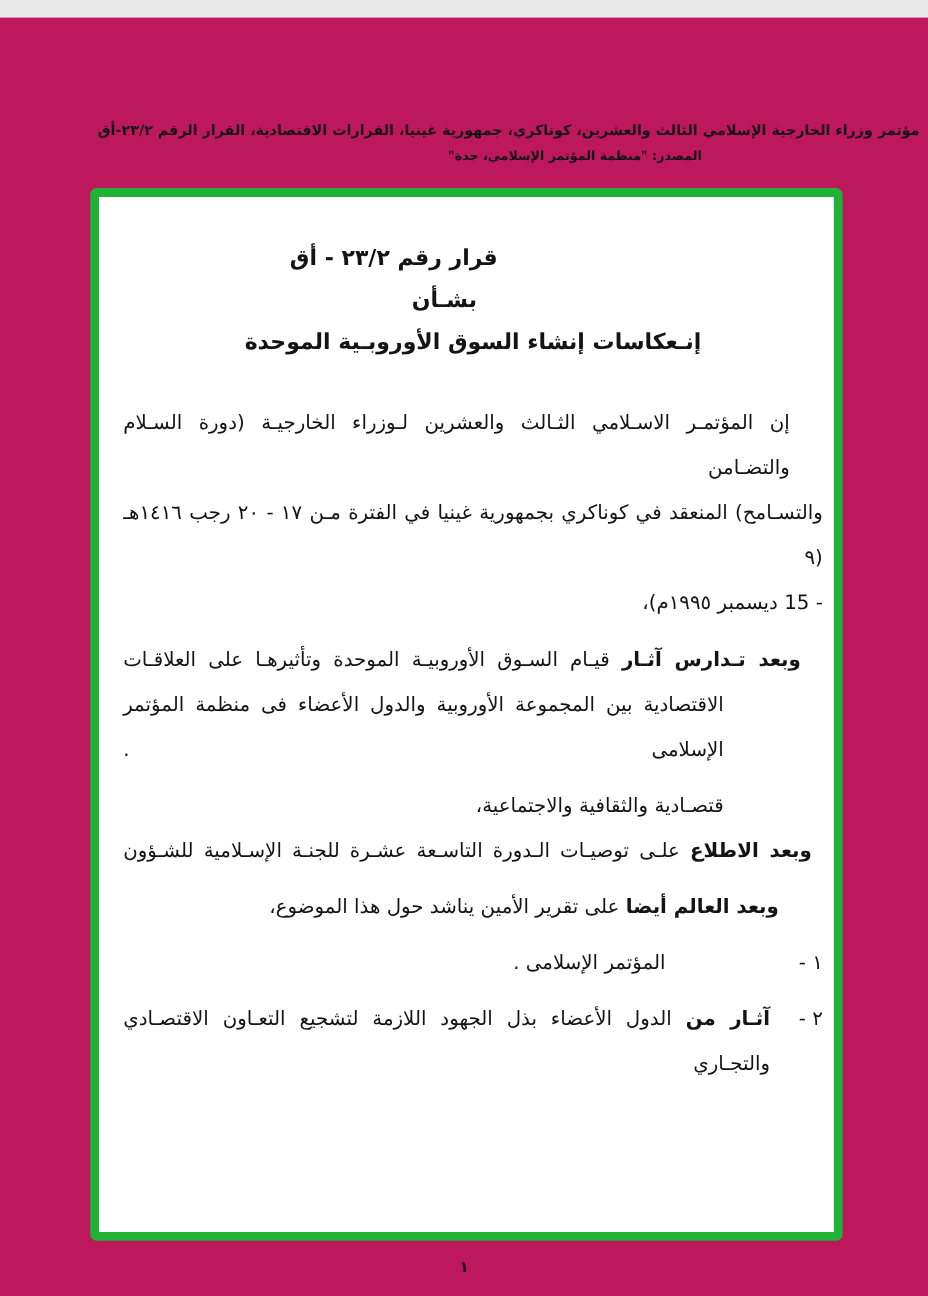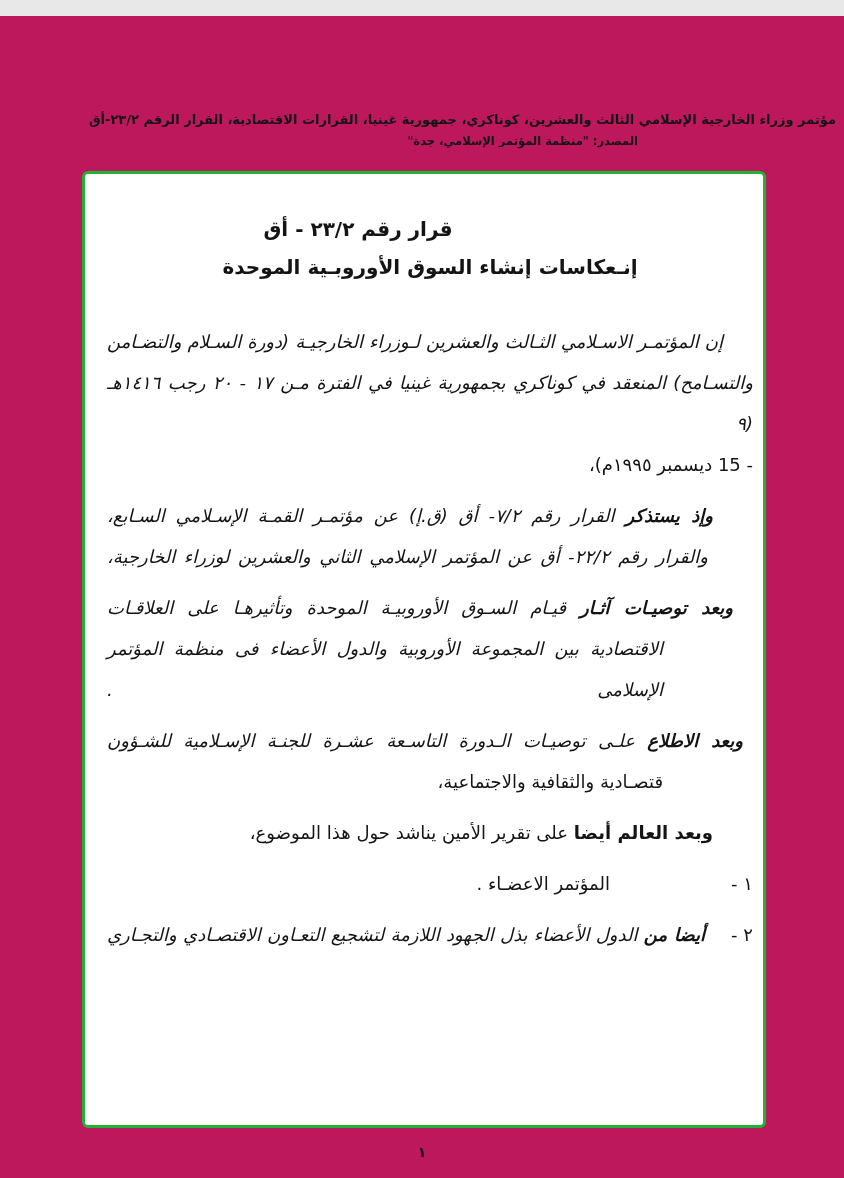--- a/index.html
+++ b/index.html
@@ -18,40 +18,40 @@
     position:absolute; top:96px; left:0; right:8px;
     direction:rtl; text-align:right;
   }
   .doc-header .h1 { font-size:13px; font-weight:bold; letter-spacing:0; }
   .doc-header .h2 { font-size:11.5px; font-weight:bold; margin-top:7px; padding-left:0; padding-right:198px; }
 
   
   .frame {
     position:absolute; left:82px; top:155px;
     width:684px; height:957px;
-    border:3px solid #ec4899;
+    border:8px solid #ec4899;
     border-radius:6px;
     background:#ffffff;
   }
   .content {
     position:absolute; inset:0;
     direction:rtl;
     padding:36px 10px 0 22px;
     font-size:18px;
     line-height:41px;
   }
   .title-block { text-align:center; font-weight:bold; font-size:20px; }
   .title-block .t { height:38px; line-height:38px; }
   .t-shift1 { transform:translateX(-72px); }  
   .t-shift2 { transform:translateX(-26px); }
 
   .para { margin-bottom:10px; }
   .para.first { margin-top:35px; }
   .line { min-height:41px; }
-  .j { text-align:justify; text-align-last:justify;font-style:italic; }
+  .j { text-align:justify; text-align-last:justify; }
   .s { text-align:right; white-space:nowrap; }
   .pr10 { padding-right:10px; } .pr20 { padding-right:20px; }
   .pr30 { padding-right:30px; } .pr40 { padding-right:40px; }
   .pr45 { padding-right:45px; } .pr90 { padding-right:90px; }
   .pr95 { padding-right:95px; }
   .b { font-weight:bold; }
 
   .item { display:flex; margin-bottom:10px; margin-top:8px; }
   .item .num { width:48px; flex:0 0 48px; text-align:right; }
   .item .ibody { flex:1; }
@@ -69,59 +69,56 @@
   <div class="doc-header">
     <div class="h1">مؤتمر وزراء الخارجية الإسلامي الثالث والعشرين، كوناكري، جمهورية غينيا، القرارات الاقتصادية، القرار الرقم ٢٣/٢-أق</div>
     <div class="h2">المصدر:  "منظمة المؤتمر الإسلامي، جدة"</div>
   </div>
 
   <div class="frame" style="border-color: rgb(30, 179, 53);">
     <div class="content">
 
       <div class="title-block">
         <div class="t t-shift1">قرار رقم ٢٣/٢ - أق</div>
+        <div class="t t-shift2">بشـأن</div>
         <div class="t">إنـعكاسات إنشاء السوق الأوروبـية الموحدة</div>
       </div>
 
       <div class="para first">
         <div class="line j pr30">إن المؤتمـر الاسـلامي الثـالث والعشرين لـوزراء الخارجيـة (دورة السـلام والتضـامن</div>
         <div class="line j">والتسـامح) المنعقد في كوناكري بجمهورية غينيا في الفترة مـن ١٧ - ٢٠ رجب ١٤١٦هـ (٩</div>
         <div class="line s">- 15 ديسمبر ١٩٩٥م)،</div>
       </div>
 
-      <div class="para">
-        <div class="line j pr40"><span class="b">وإذ يستذكر</span> <span>القرار رقم ٧/٢- أق (ق.إ) عن مؤتمـر القمـة الإسـلامي السـابع،</span></div>
-        <div class="line j pr45">والقرار رقم ٢٢/٢- أق  عن المؤتمر الإسلامي الثاني والعشرين لوزراء الخارجية،</div>
-      </div>
 
       <div class="para">
-        <div class="line j pr20"><span class="b">وبعد توصيـات آثـار</span> <span>قيـام السـوق الأوروبيـة الموحدة وتأثيرهـا على العلاقـات</span></div>
+        <div class="line j pr20"><span class="b">وبعد تـدارس آثـار</span> <span>قيـام السـوق الأوروبيـة الموحدة وتأثيرهـا على العلاقـات</span></div>
         <div class="line j pr90">الاقتصادية بين المجموعة الأوروبية والدول  الأعضاء فى منظمة المؤتمر الإسلامى .</div>
       </div>
 
       <div class="para">
+        <div class="line s pr90">قتصـادية والثقافية والاجتماعية،</div>
         <div class="line j pr10"><span class="b">وبعد الاطلاع</span> <span>علـى توصيـات الـدورة التاسـعة عشـرة للجنـة الإسـلامية للشـؤون</span></div>
-        <div class="line s pr90">قتصـادية والثقافية والاجتماعية،</div>
       </div>
 
       <div class="para">
         <div class="line s pr40"><span class="b">وبعد العالم أيضا</span> <span>على تقرير الأمين يناشد حول هذا الموضوع،</span></div>
       </div>
 
       <div class="item">
         <div class="num">١ -</div>
         <div class="ibody">
-          <div class="line s pr95">المؤتمر الاعضـاء .</div>
+          <div class="line s pr95">المؤتمر الإسلامى .</div>
         </div>
       </div>
 
       <div class="item">
         <div class="num">٢ -</div>
         <div class="ibody">
-          <div class="line j"><span class="b">أيضا من</span> <span>الدول الأعضاء بذل الجهود اللازمة لتشجيع التعـاون الاقتصـادي والتجـاري</span></div>
+          <div class="line j"><span class="b">آثـار من</span> <span>الدول الأعضاء بذل الجهود اللازمة لتشجيع التعـاون الاقتصـادي والتجـاري</span></div>
 
         </div>
       </div>
 
     </div>
   </div>
 
   <div class="page-num">١</div>
 
 </div>

